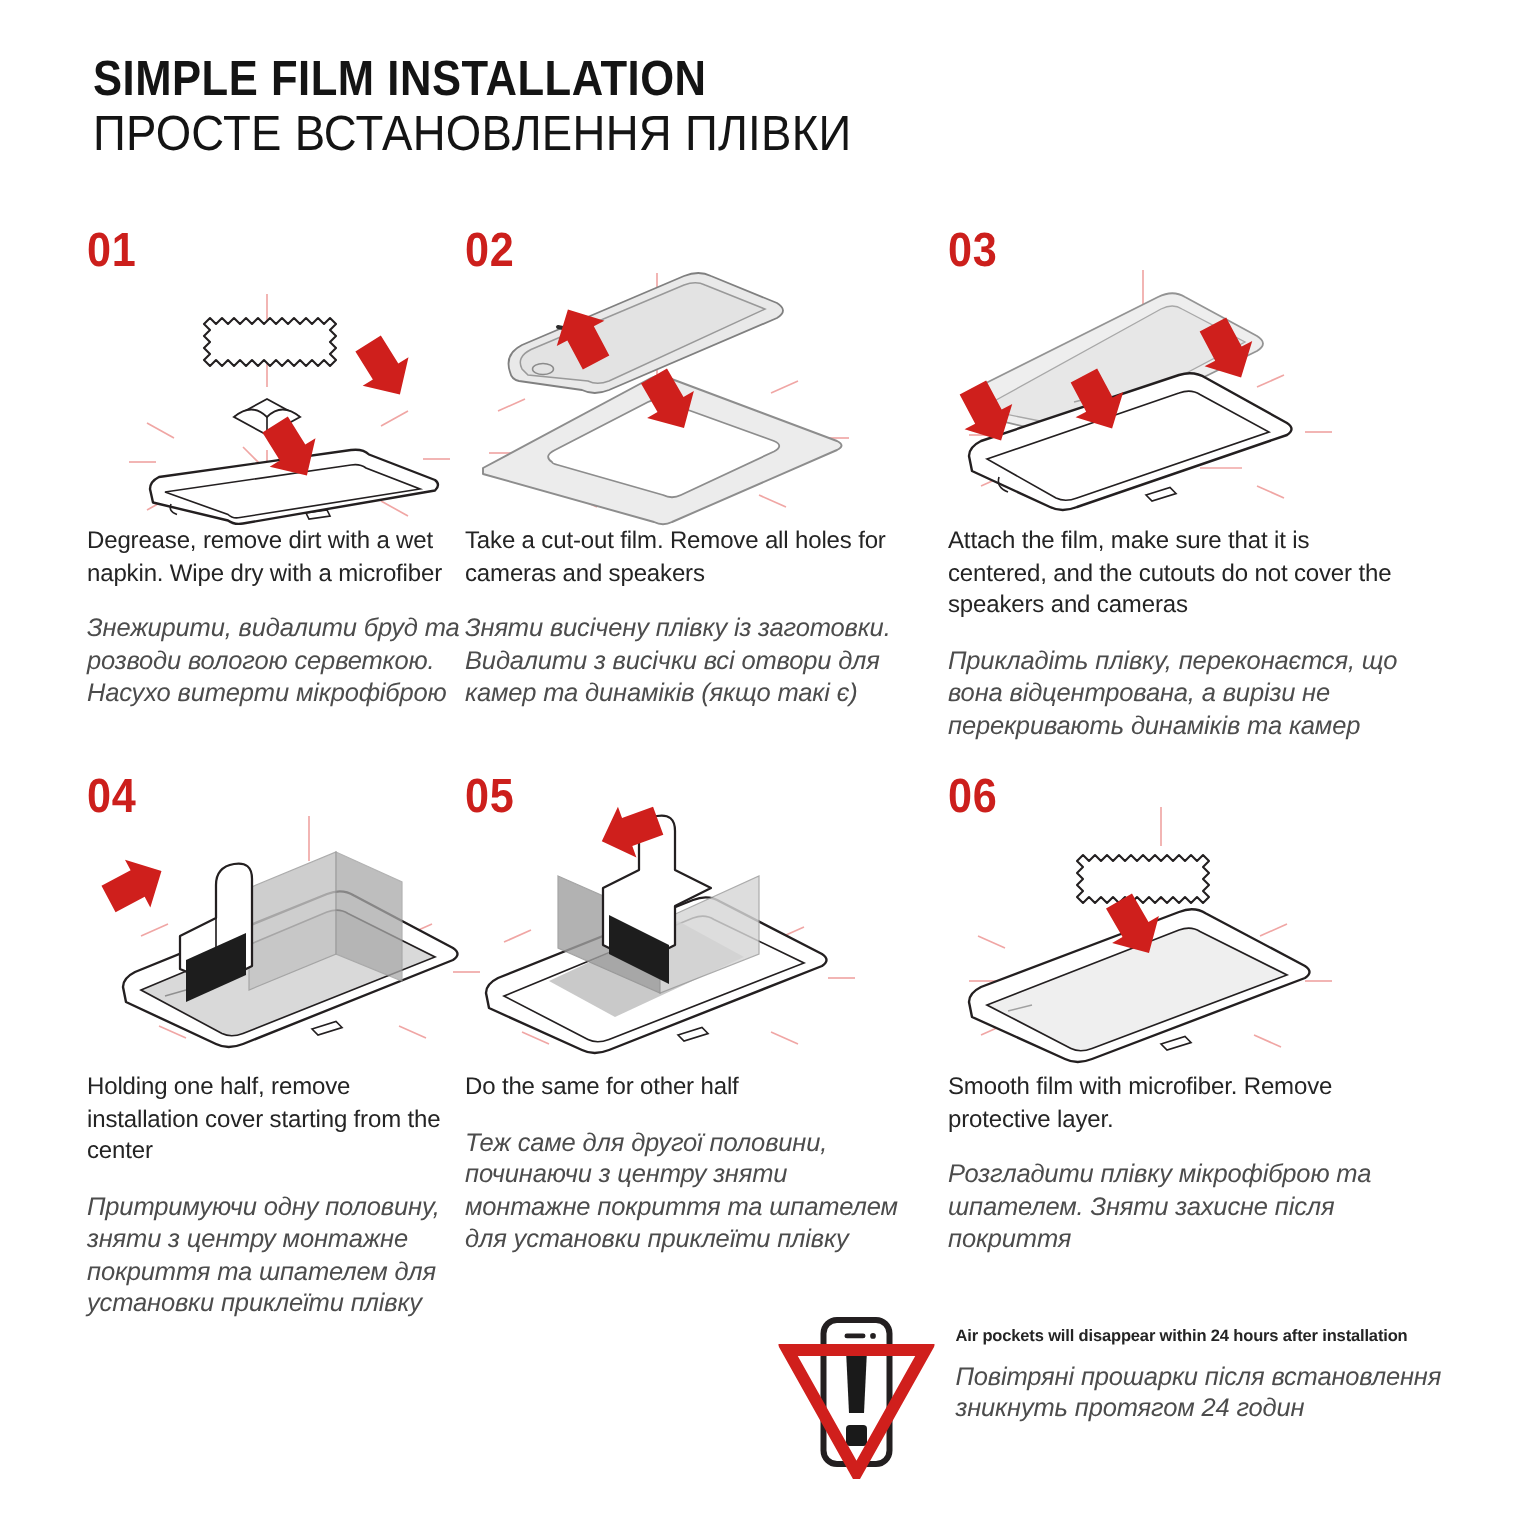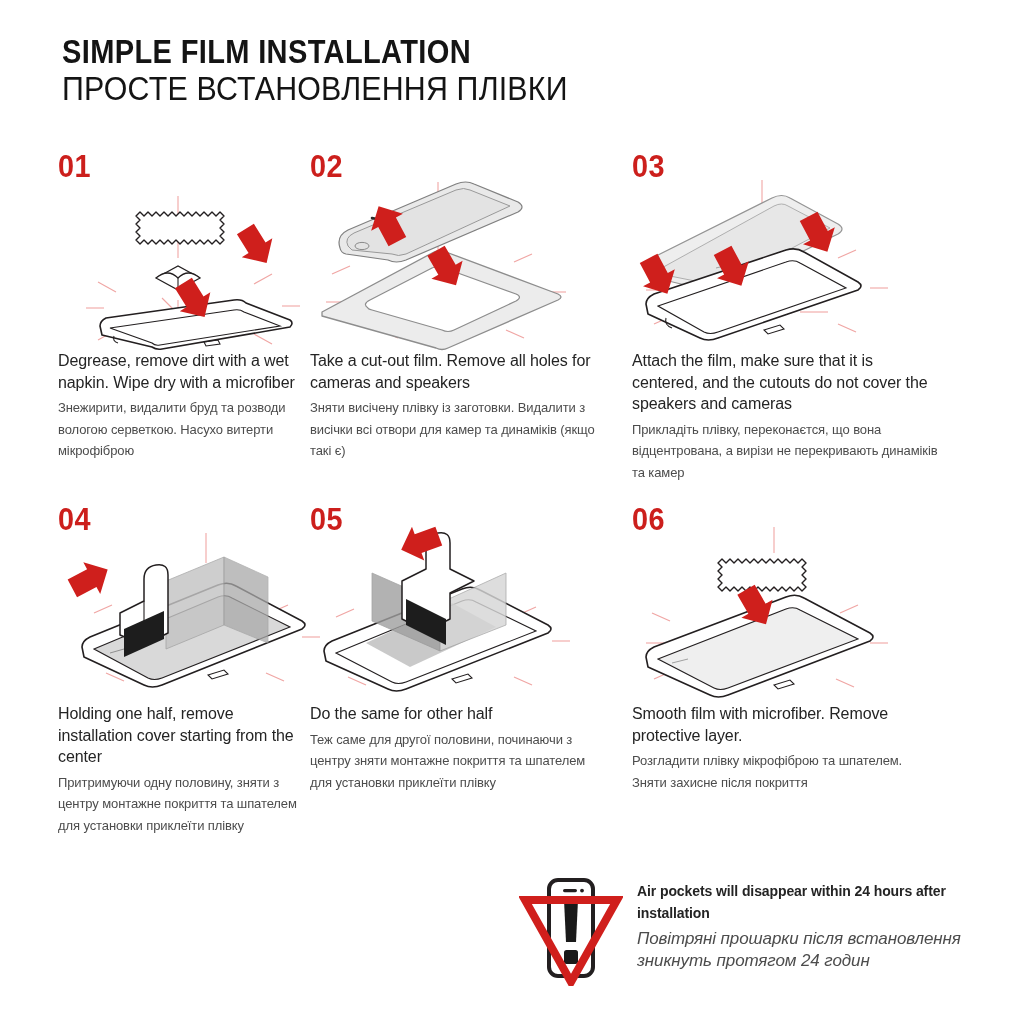--- a/index.html
+++ b/index.html
@@ -62,41 +62,42 @@
 
   .txt-en{
     font-size:16px;
     line-height:21.5px;
     color:#242424;
     max-width:292px;
     margin-top:16px;
     letter-spacing:-0.1px;
   }
   .txt-ua{
-    font-size:13px;
+    font-size:17px;
     line-height:21.5px;
     color:#4c4c4c;
+    font-style:italic;
     max-width:300px;
-    margin-top:4px;
+    margin-top:15px;
     letter-spacing:-0.1px;
   }
   .col2 .txt-en,.col2 .txt-ua{max-width:306px;}
   .col1 .txt-en,.col1 .txt-ua{max-width:300px;}
 
   .row2{margin-top:20px;}
 
   
   .note{
     position:absolute;left:519px;top:874px;
     display:flex;align-items:flex-start;
   }
   .note-icon{width:104px;height:112px;position:relative;flex:0 0 auto;}
   .note-body{margin-left:14px;padding-top:7px;}
   .note-en{
-    font-size:14px;line-height:21.5px;color:#242424;font-weight:bold;
+    font-size:11px;line-height:21.5px;color:#242424;font-weight:bold;
     max-width:330px;letter-spacing:-0.1px;
   }
   .note-ua{
     font-size:17px;line-height:21.5px;color:#4c4c4c;font-style:italic;
     max-width:336px;margin-top:4px;letter-spacing:-0.1px;
   }
 </style>
 </head>
 <body>
 

